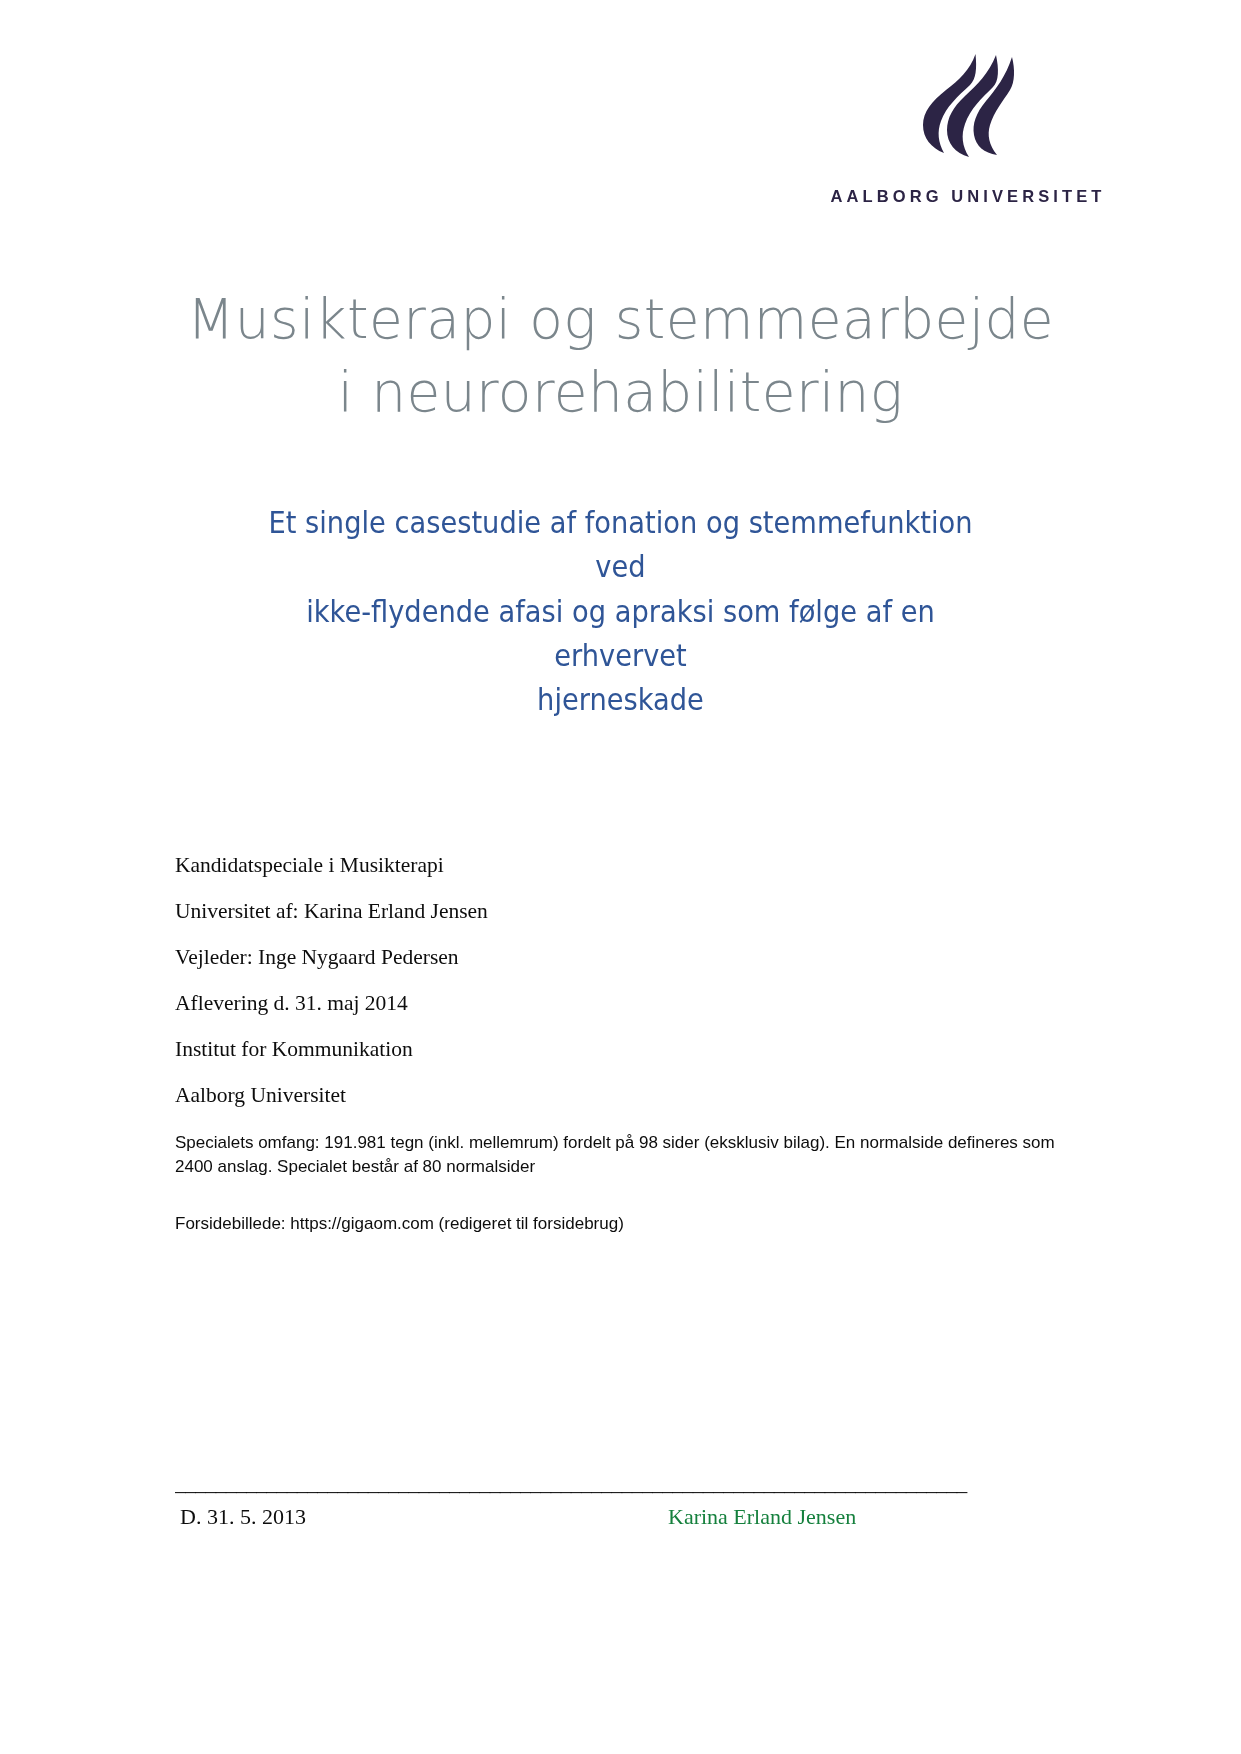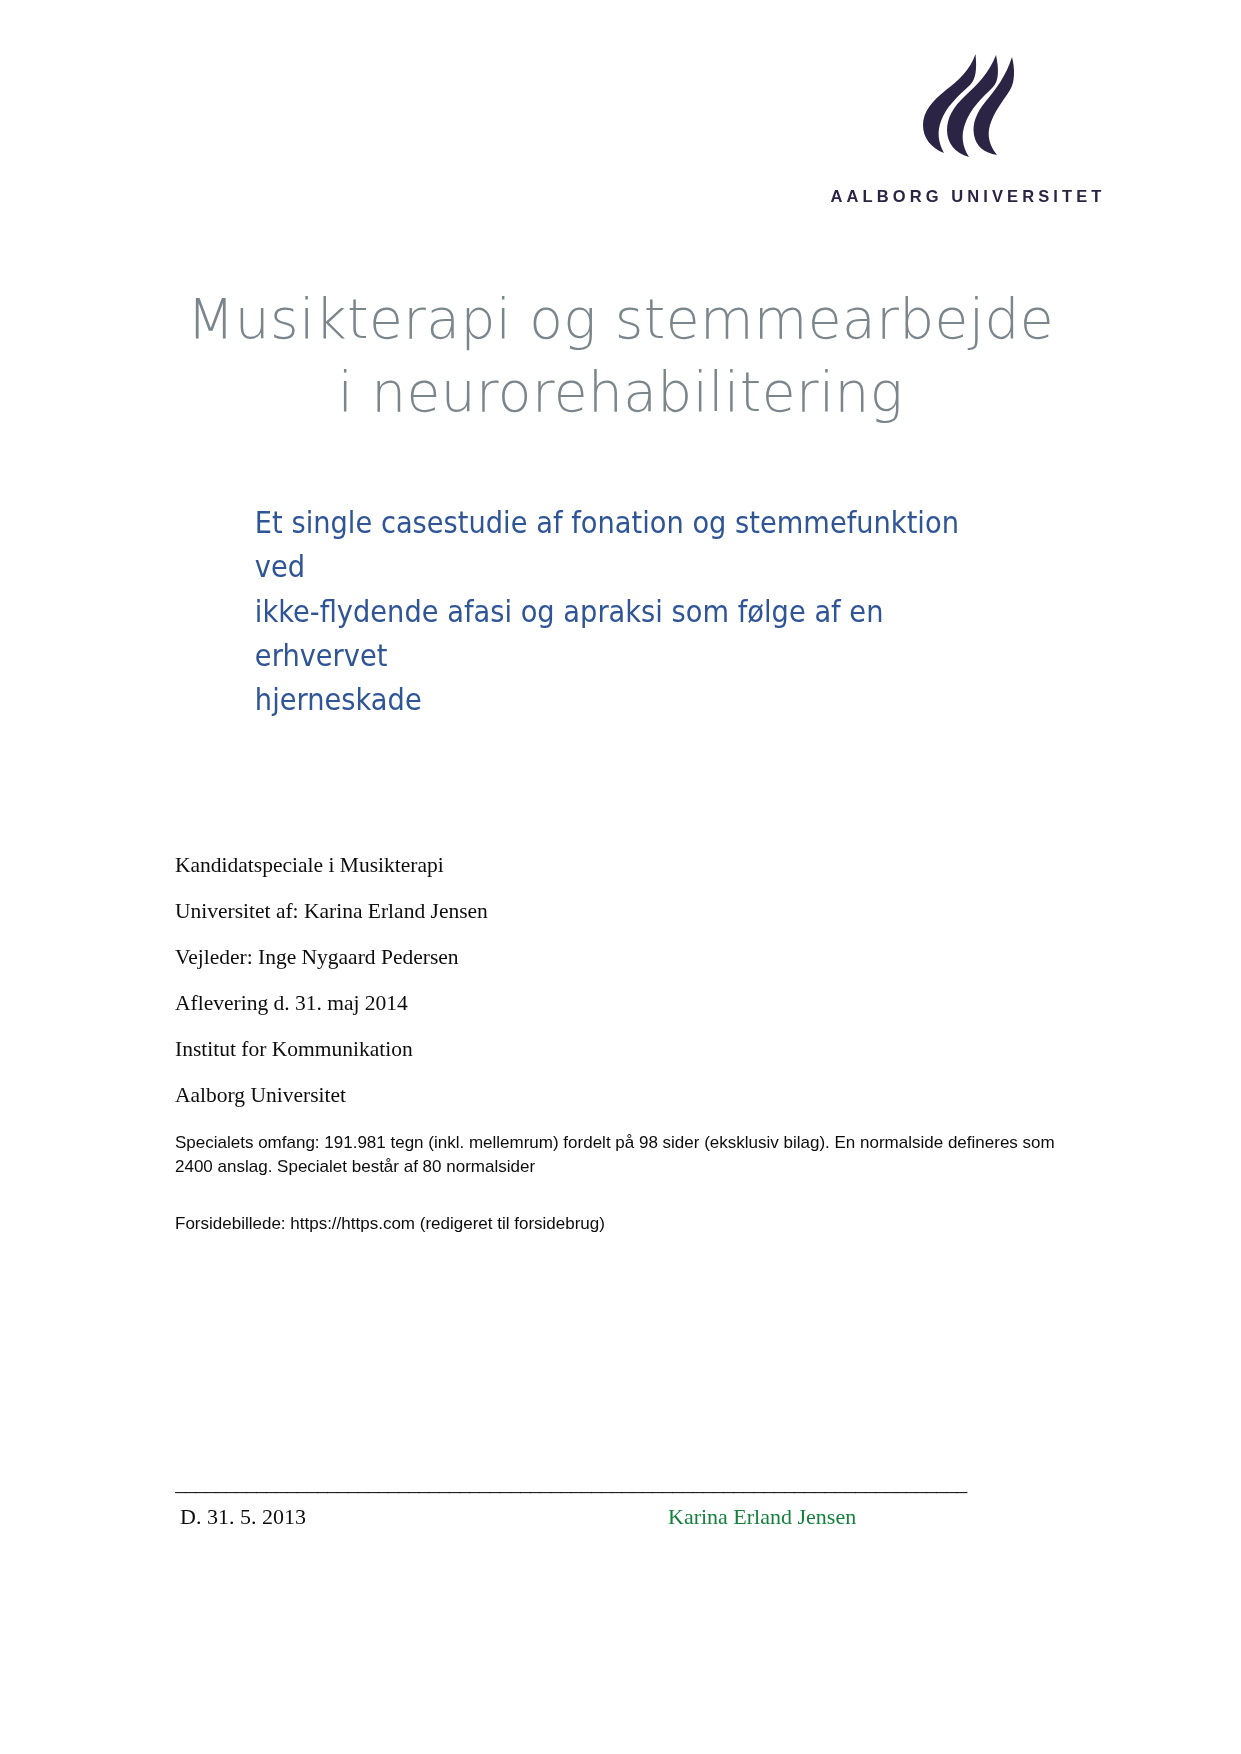--- a/index.html
+++ b/index.html
@@ -69,20 +69,21 @@
   .main-title .tline {
     display: block;
   }
 
   
   .subtitle-wrap {
     position: absolute;
     top: 500px;
     left: 0;
     right: 0;
+    text-align: center;
   }
   .subtitle {
     font-family: "DejaVu Sans", sans-serif;
     font-weight: 400;
     font-size: 31px;
     line-height: 1.43;
     color: #2f5597;
     margin: 0;
     padding: 0 205px;
     transform: scaleX(0.88);
@@ -192,21 +193,21 @@
   </div>
 
   <div class="meta-block">
     <p class="meta-line">Kandidatspeciale i Musikterapi</p>
     <p class="meta-line">Universitet af: Karina Erland Jensen</p>
     <p class="meta-line">Vejleder: Inge Nygaard Pedersen</p>
     <p class="meta-line">Aflevering d. 31. maj 2014</p>
     <p class="meta-line">Institut for Kommunikation</p>
     <p class="meta-line">Aalborg Universitet</p>
     <p class="meta-para gap-top">Specialets omfang: 191.981 tegn (inkl. mellemrum) fordelt på 98 sider (eksklusiv bilag). En normalside defineres som 2400 anslag. Specialet består af 80 normalsider</p>
-    <p class="meta-para image-credit">Forsidebillede: https://https.com (redigeret til forsidebrug)</p>
+    <p class="meta-para image-credit">Forsidebillede: https://gigaom.com (redigeret til forsidebrug)</p>
   </div>
 
   <div class="sig-block">
     <span class="sig-rule">______________________________________________________________________________</span>
     <div class="sig-row">
       <span class="sig-date">D. 31. 5. 2013</span>
       <span class="sig-name">Karina Erland Jensen</span>
     </div>
   </div>
 

